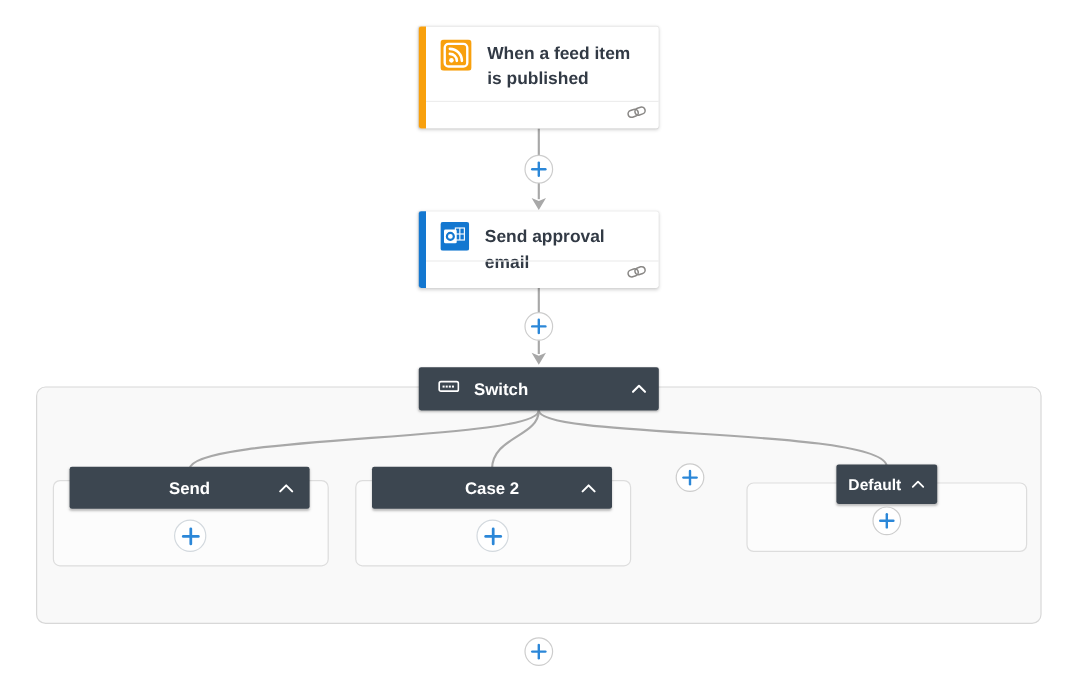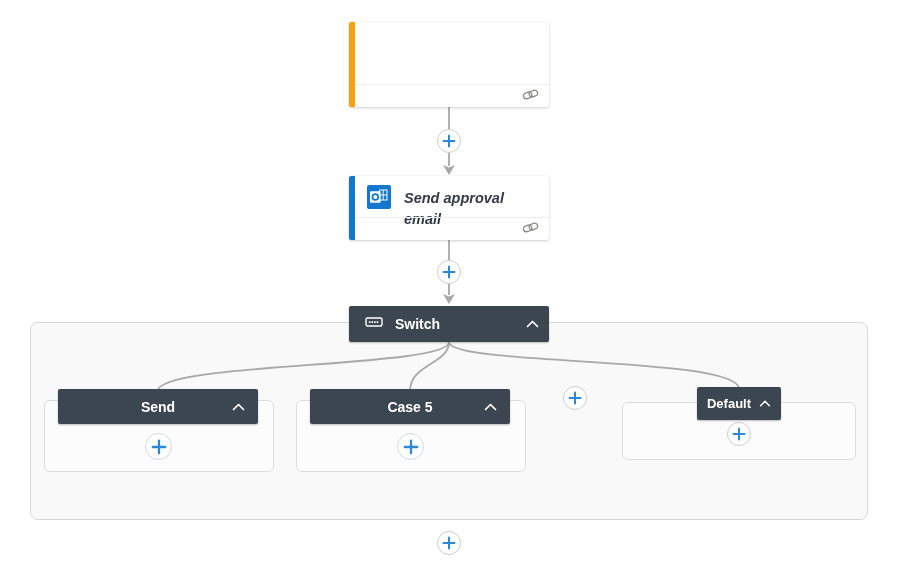--- a/index.html
+++ b/index.html
@@ -41,21 +41,21 @@
   .card{
     position:absolute;background:#ffffff;border-radius:2px;z-index:3;cursor:pointer;
     box-shadow:0 1px 3px rgba(0,0,0,.18),0 0 1px rgba(0,0,0,.10);
   }
   .card.trigger{left:349px;top:22px;width:200px;height:85px;}
   .card.action{left:349px;top:176px;width:200px;height:64px;}
   .accent-bar{position:absolute;left:0;top:0;bottom:0;width:6px;border-radius:2px 0 0 2px;}
   .accent-bar.orange{background:var(--accent-orange);}
   .accent-bar.blue{background:var(--accent-blue);}
   .card-body{display:flex;align-items:flex-start;padding:11px 10px 0 18px;}
-  .card.action .card-body{padding-top:9px;font-style:italic;}
+  .card.action .card-body{padding-top:9px;}
   .op-icon{flex:0 0 auto;display:block;}
   .card-title{
     margin-left:13px;font-size:14.5px;font-weight:600;color:#323A45;
     line-height:21px;max-width:132px;padding-top:2px;
   }
   .card.action .card-title{padding-top:3px;}
   .card-footer{
     position:absolute;left:6px;right:0;bottom:0;height:23px;
     border-top:1px solid #EDEDED;display:flex;align-items:center;
     justify-content:flex-end;padding-right:10px;
@@ -115,20 +115,32 @@
     <line class="conn" x1="449" y1="240" x2="449" y2="295"></line>
     <path class="arrowhead" d="M443 294 L449 296.5 L455 294 L449 304 Z"></path>
 
     <path class="conn" d="M449 342 C449 368 158 362 158 391"></path>
     <path class="conn" d="M449 342 C449 364 410 364 410 391"></path>
     <path class="conn" d="M449 342 C449 366 739 356 739 389"></path>
   </svg>
 
   <div class="card trigger">
     <div class="accent-bar orange"></div>
+    <div class="card-body">
+      <span class="op-icon">
+        <svg width="26" height="26" viewBox="0 0 26 26">
+          <rect x="0" y="0" width="26" height="26" rx="3" fill="var(--accent-orange)"></rect>
+          <rect x="3.6" y="3.6" width="18.8" height="18.8" rx="3.2" fill="none" stroke="#fff" stroke-width="2"></rect>
+          <circle cx="9.2" cy="17.3" r="1.9" fill="#fff"></circle>
+          <path d="M7.9 11.9 a5.8 5.8 0 0 1 5.8 5.8" fill="none" stroke="#fff" stroke-width="2.2" stroke-linecap="round"></path>
+          <path d="M7.9 7.7 a10 10 0 0 1 10 10" fill="none" stroke="#fff" stroke-width="2.2" stroke-linecap="round"></path>
+        </svg>
+      </span>
+      <span class="card-title">When a feed item is published</span>
+    </div>
     <div class="card-footer">
       <span>
         <svg width="17" height="13" viewBox="0 0 17 13">
           <g transform="rotate(-18 8.5 6.5)">
             <rect class="link-glyph" x="1.2" y="3.6" width="8.6" height="5.8" rx="2.9"></rect>
             <rect class="link-glyph" x="7.2" y="3.6" width="8.6" height="5.8" rx="2.9"></rect>
           </g>
         </svg>
       </span>
     </div>
@@ -205,21 +217,21 @@
   </div>
 
   <button class="plus md" style="left:145px;top:433px;">
     <svg width="16" height="16" viewBox="0 0 14 14">
       <line x1="7" y1="1.5" x2="7" y2="12.5"></line>
         <line x1="1.5" y1="7" x2="12.5" y2="7"></line>
     </svg>
   </button>
 
   <div class="scope-header case-header c2">
-    <span class="hdr-label">Case 5</span>
+    <span class="hdr-label">Case 2</span>
     <span class="chevron">
       <svg width="13" height="8" viewBox="0 0 13 8">
           <polyline class="chev-glyph" points="1.5,6.5 6.5,1.5 11.5,6.5"></polyline>
         </svg>
     </span>
   </div>
 
   <button class="plus md" style="left:397px;top:433px;">
     <svg width="16" height="16" viewBox="0 0 14 14">
       <line x1="7" y1="1.5" x2="7" y2="12.5"></line>

